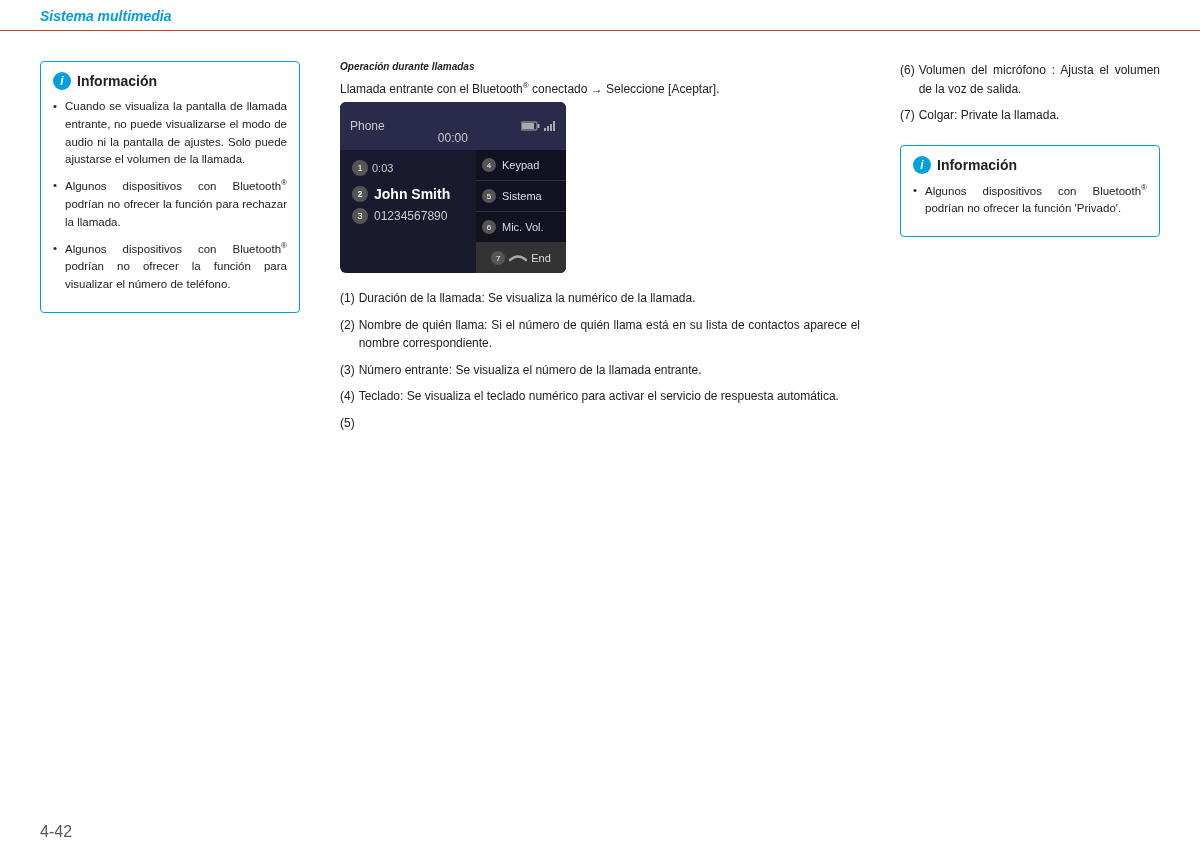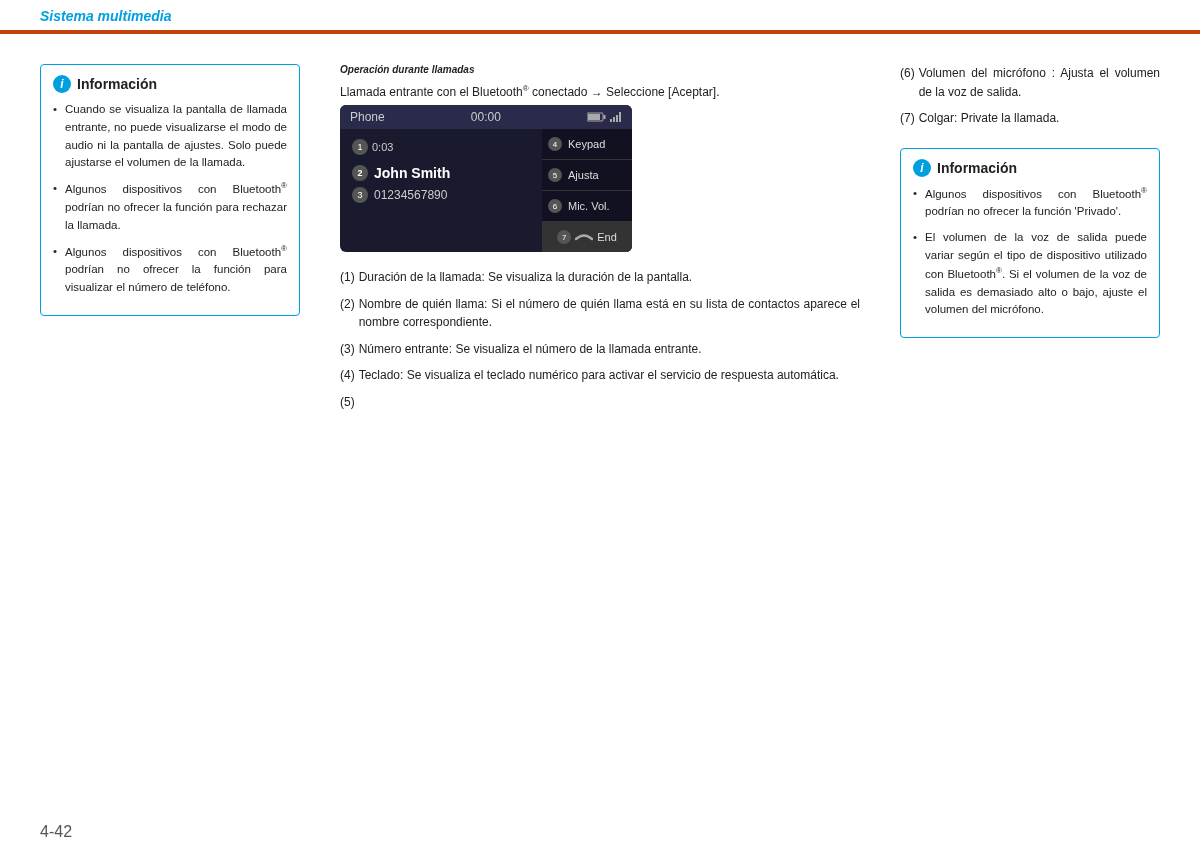--- a/index.html
+++ b/index.html
@@ -10,21 +10,21 @@
       color: #222;
       width: 1200px;
       min-height: 861px;
       position: relative;
     }
 
     .header-bar {
       display: flex;
       align-items: center;
       padding: 8px 40px 6px 40px;
-      border-bottom: 4px solid #c2410c;
+      border-bottom: 1px solid #c2410c;
     }
 
     .header-title {
       font-size: 14px;
       font-weight: bold;
       color: #00a0e0;
       font-style: italic;
     }
 
     .page-content {
@@ -110,40 +110,41 @@
       line-height: 1.5;
       text-align: justify;
       margin-bottom: 4px;
     }
 
     
     .phone-ui {
       background: #1a1a2e;
       border-radius: 6px;
       overflow: hidden;
-      width: 292px;
+      width: 226px;
       margin-bottom: 16px;
     }
 
     .phone-header {
       background: #2a2a4a;
       display: flex;
       align-items: center;
       justify-content: space-between;
       padding: 5px 10px;
       color: #ddd;
       font-size: 12px;
     }
 
     .phone-header-title {
       color: #ccc;
     }
 
     .phone-header-time {
       color: #ccc;
+      margin-top: 24px;
     }
 
     .phone-header-icons {
       display: flex;
       gap: 3px;
       align-items: center;
     }
 
     .phone-body {
       display: flex;
@@ -347,41 +348,41 @@
             <span>01234567890</span>
           </div>
         </div>
         <div class="phone-right">
           <div class="phone-btn">
             <span class="phone-btn-num">4</span>
             <span>Keypad</span>
           </div>
           <div class="phone-btn">
             <span class="phone-btn-num">5</span>
-            <span>Ajusta</span>
+            <span>Sistema</span>
           </div>
           <div class="phone-btn">
             <span class="phone-btn-num">6</span>
             <span>Mic. Vol.</span>
           </div>
           <div class="phone-btn phone-btn-end">
             <span class="phone-btn-num">7</span>
             <svg width="18" height="10" viewBox="0 0 18 10">
               <path d="M1 7 Q9 0 17 7" stroke="#aaa" stroke-width="2.5" fill="none" stroke-linecap="round"></path>
             </svg>
             <span>End</span>
           </div>
         </div>
       </div>
     </div>
 
     <div class="descriptions">
       <div class="desc-item">
         <span class="desc-num">(1)</span>
-        <span>Duración de la llamada: Se visualiza la duración de la pantalla.</span>
+        <span>Duración de la llamada: Se visualiza la numérico de la llamada.</span>
       </div>
       <div class="desc-item">
         <span class="desc-num">(2)</span>
         <span>Nombre de quién llama: Si el número de quién llama está en su lista de contactos aparece el nombre correspondiente.</span>
       </div>
       <div class="desc-item">
         <span class="desc-num">(3)</span>
         <span>Número entrante: Se visualiza el número de la llamada entrante.</span>
       </div>
       <div class="desc-item">
@@ -406,21 +407,20 @@
       </div>
     </div>
 
     <div class="info-box" style="margin-top: 20px;">
       <div class="info-box-header">
         <span class="info-icon">i</span>
         <span>Información</span>
       </div>
       <ul>
         <li>Algunos dispositivos con Bluetooth<sup>®</sup> podrían no ofrecer la función 'Privado'.</li>
-        <li>El volumen de la voz de salida puede variar según el tipo de dispositivo utilizado con Bluetooth<sup>®</sup>. Si el volumen de la voz de salida es demasiado alto o bajo, ajuste el volumen del micrófono.</li>
       </ul>
     </div>
   </div>
 
 </div>
 
 <div class="page-footer">
   <span>4-42</span>
 </div>
 

